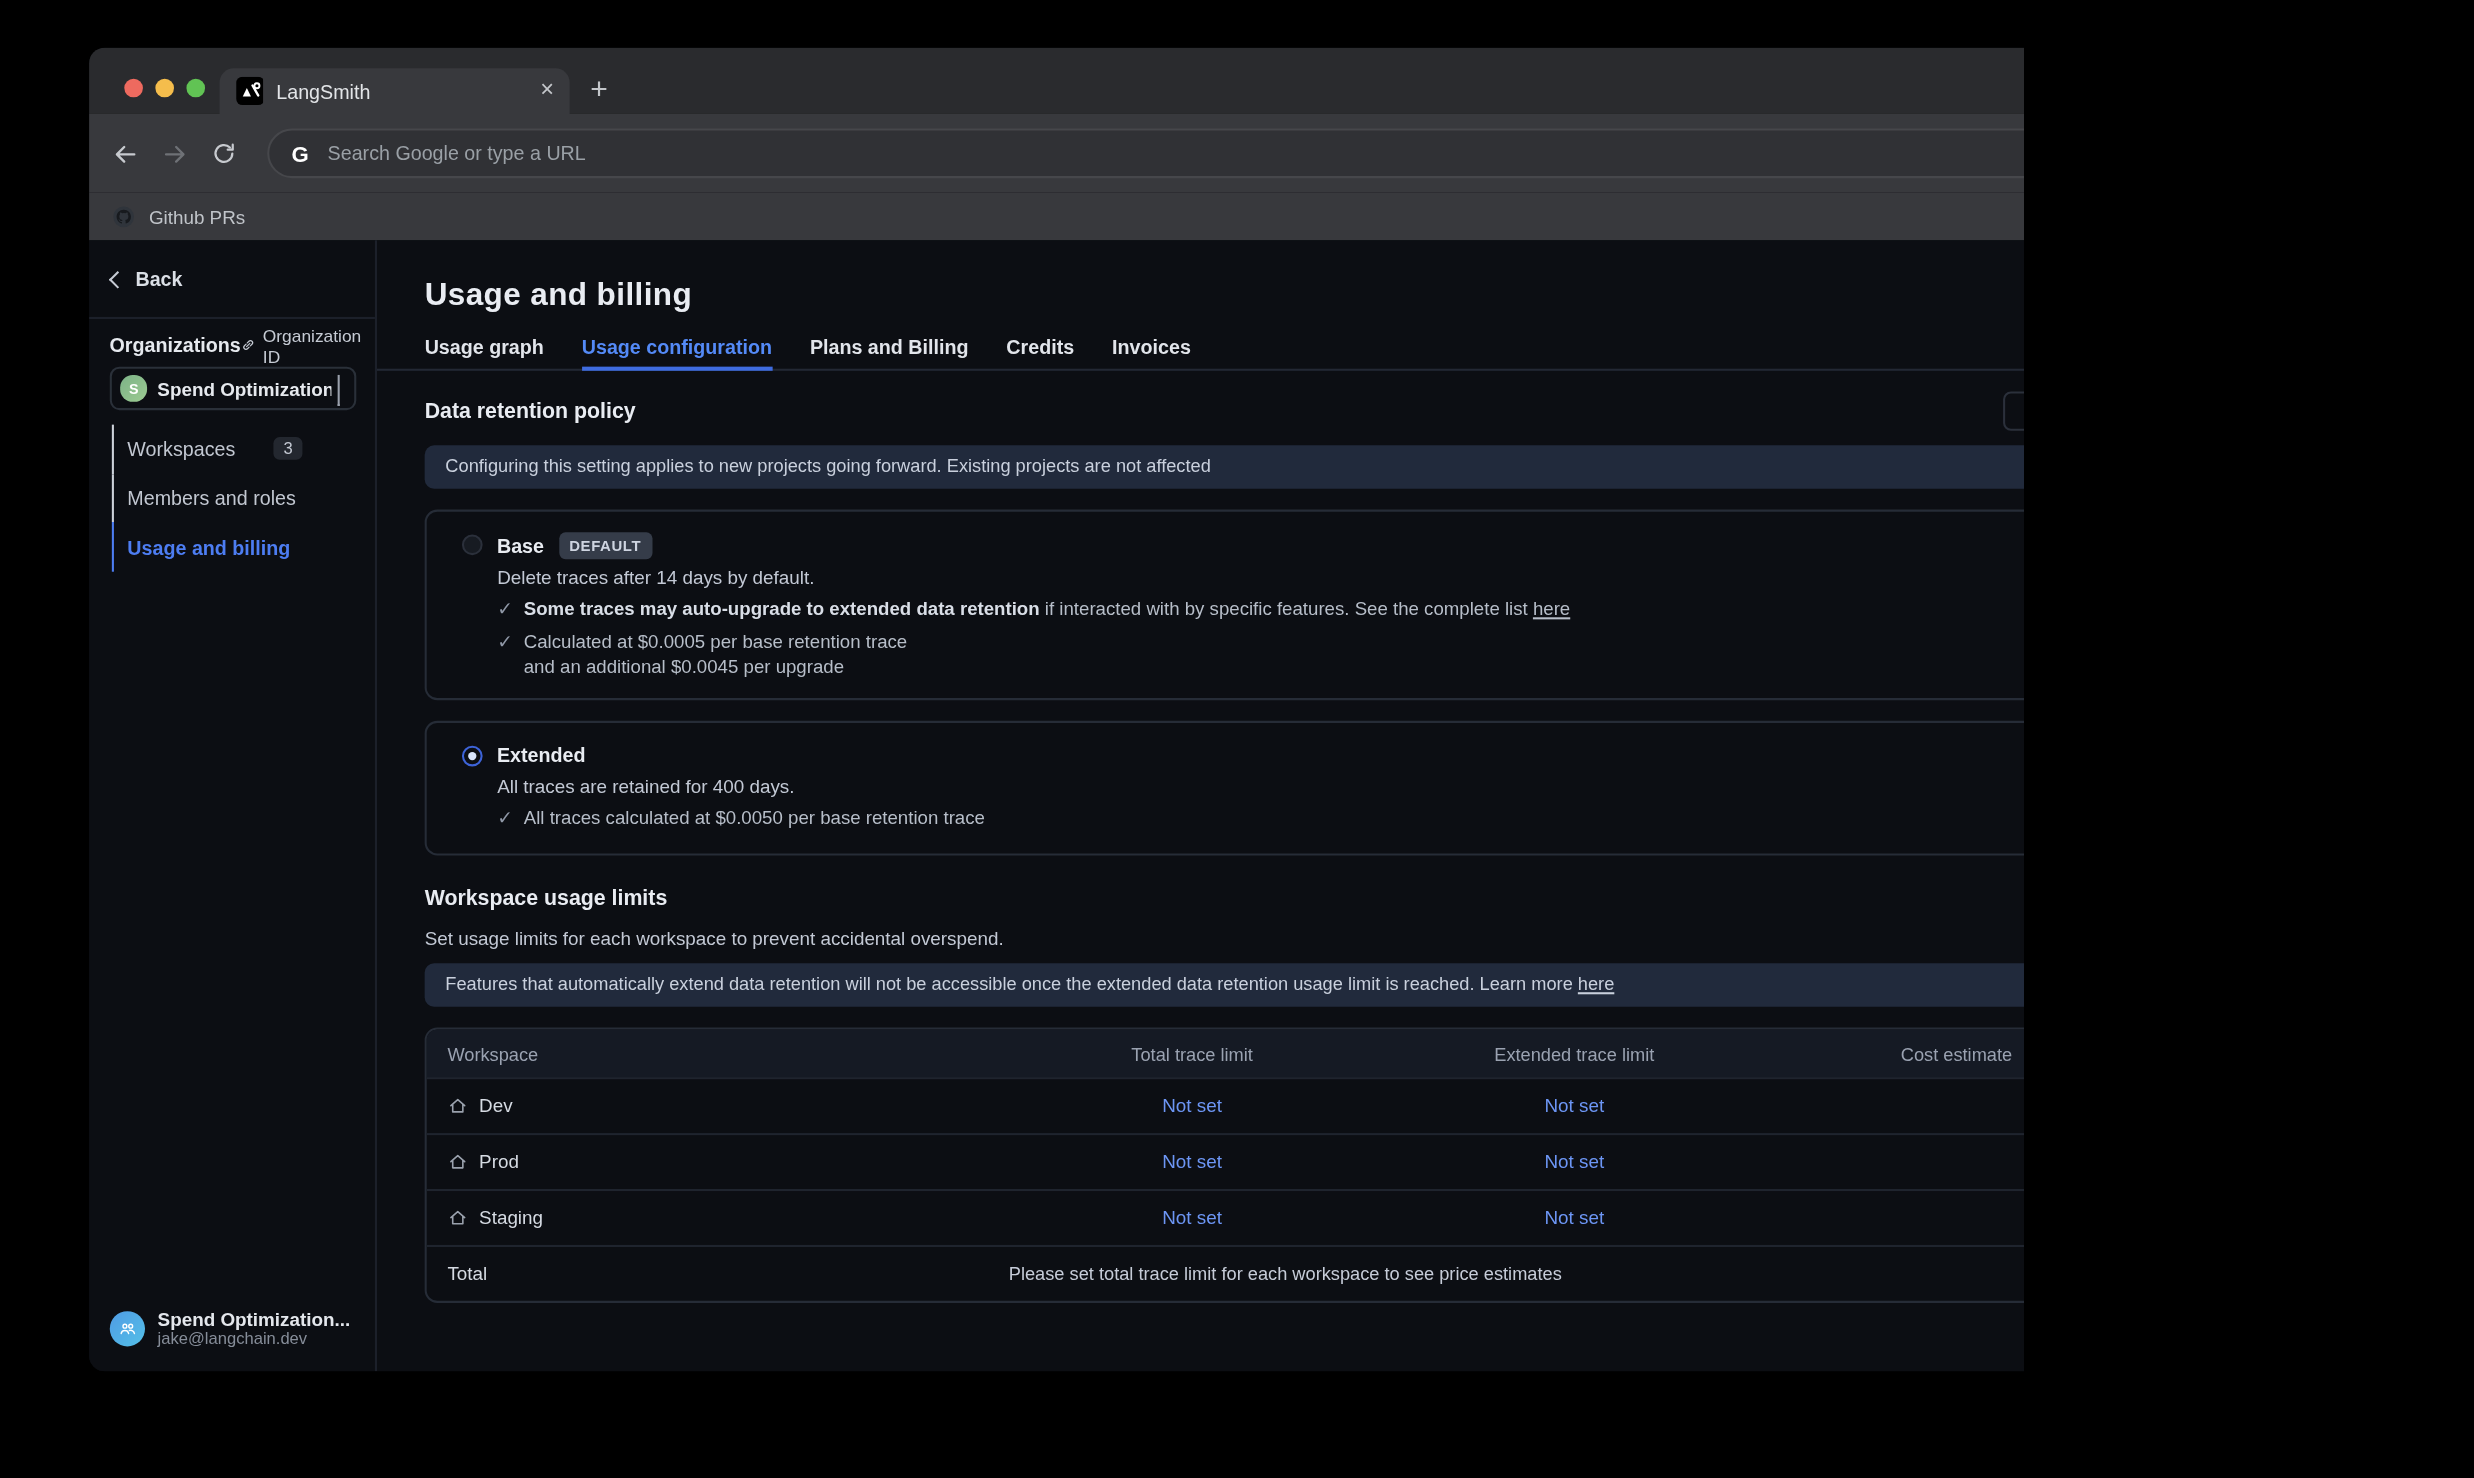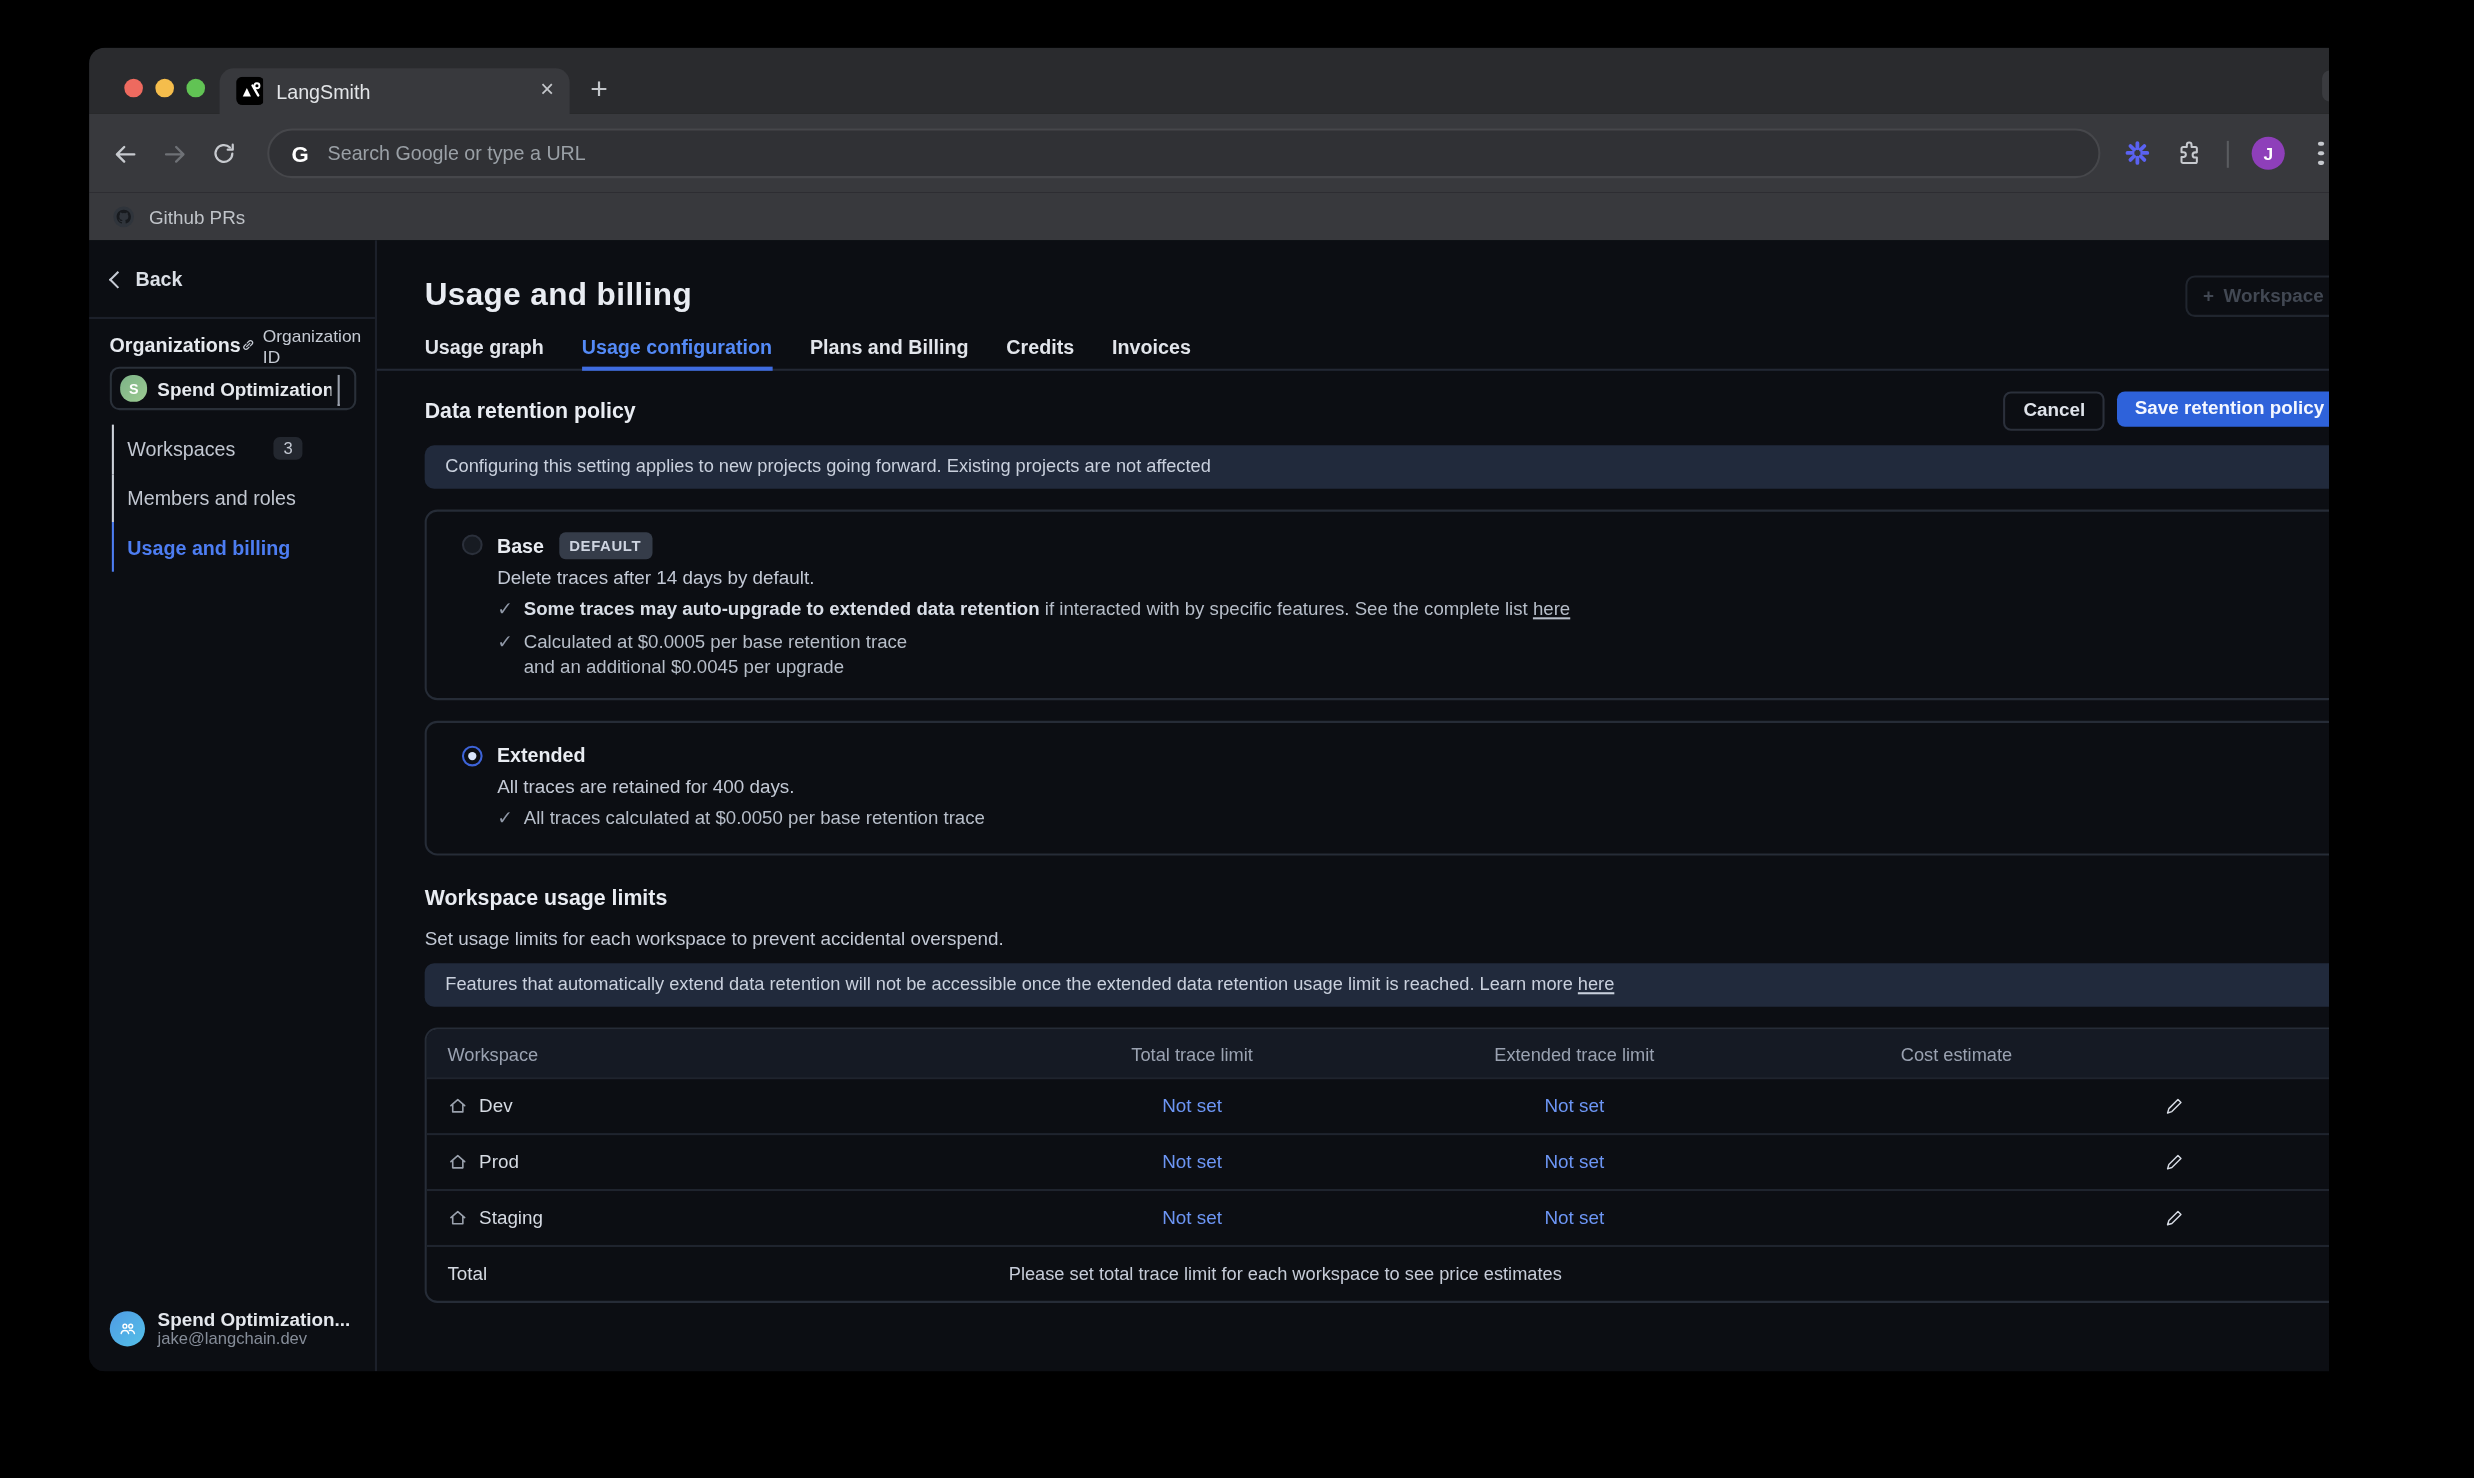--- a/index.html
+++ b/index.html
@@ -1,16 +1,16 @@
 <!DOCTYPE html>
 <html style="font-size:12.2px"><head>
 <meta charset="utf-8">
 <style>
   html,body{margin:0;padding:0;background:#000;overflow:hidden;}
-  .viewport{position:relative;width:2329px;height:1478px;background:#000;overflow:hidden;}
+  .viewport{position:relative;width:2024px;height:1478px;background:#000;overflow:hidden;}
   .stage{position:absolute;left:0;top:0;width:1195px;height:714px;transform:scale(2.07143);
          transform-origin:0 0;font-family:"Liberation Sans","DejaVu Sans",sans-serif;
          -webkit-font-smoothing:antialiased;}
   .window{position:absolute;left:43px;top:23px;width:1108px;height:639px;border-radius:7.6px;
           overflow:hidden;background:#0c0e13;display:flex;flex-direction:column;}
 
   
   .tabstrip{height:32px;background:#2a2b2e;position:relative;flex-shrink:0;}
   .traffic{position:absolute;left:17px;top:15.2px;display:flex;gap:6.1px;}
   .traffic span{width:9.1px;height:9.1px;border-radius:50%;}

